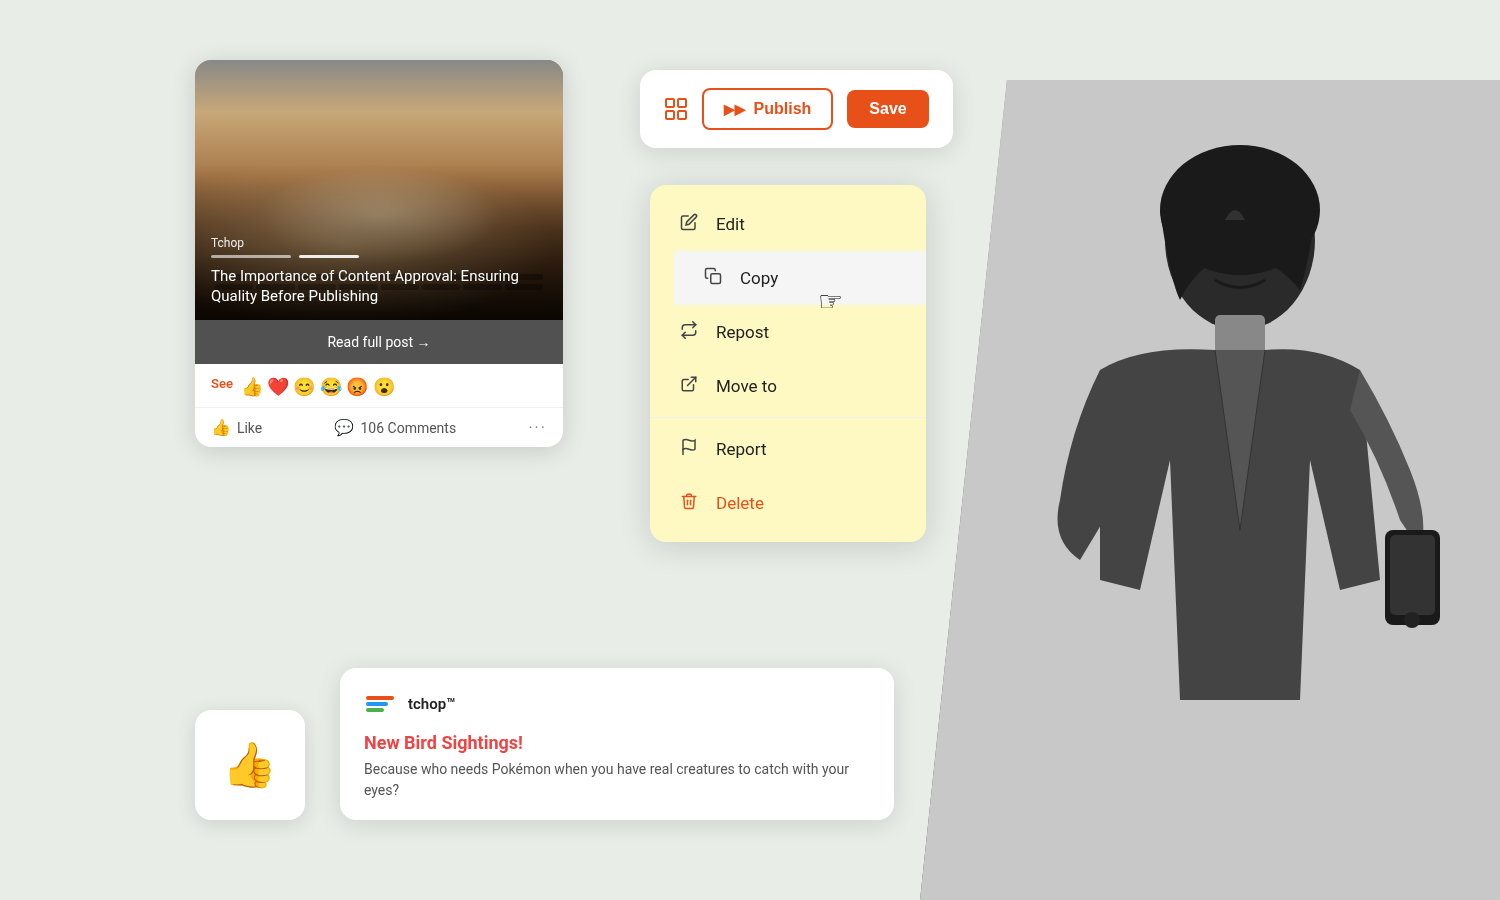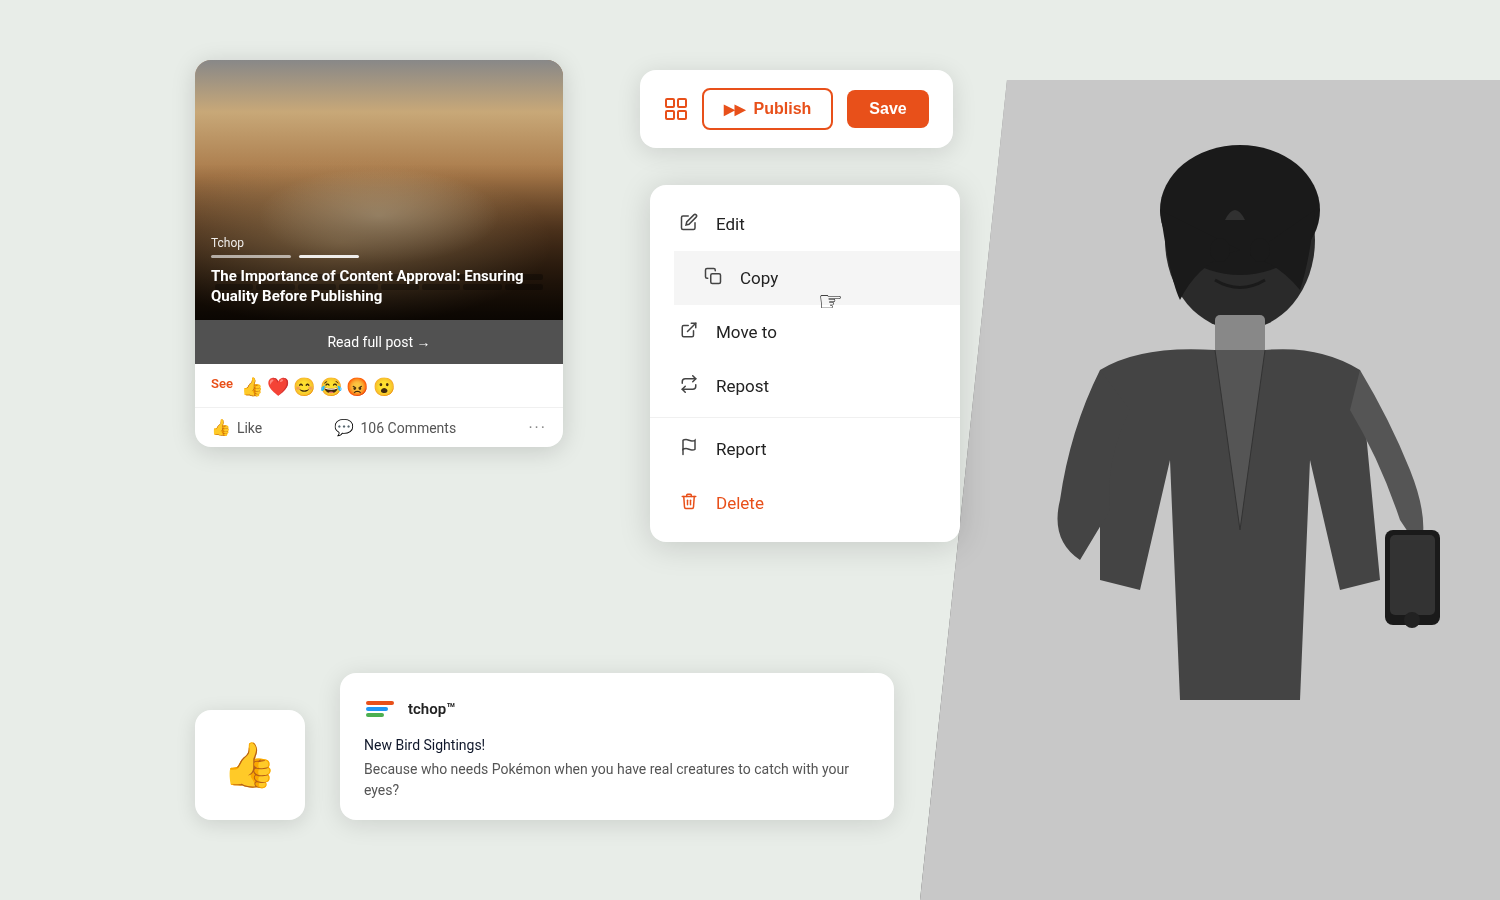--- a/index.html
+++ b/index.html
@@ -81,24 +81,24 @@
       font-size: 16px;
       font-weight: 600;
       cursor: pointer;
     }
 
     
     .context-menu {
       position: absolute;
       top: 185px;
       left: 650px;
-      background: #ffffff;
+      background: #fef9c3;
       border-radius: 16px;
       padding: 12px 0;
-      width: 310px;
+      width: 276px;
       box-shadow: 0 4px 32px rgba(0,0,0,0.15);
       z-index: 10;
     }
 
     .menu-item {
       display: flex;
       align-items: center;
       gap: 16px;
       padding: 16px 28px;
       cursor: pointer;
@@ -226,21 +226,21 @@
       border-radius: 2px;
       background: rgba(255,255,255,0.6);
     }
 
     .pb1 { width: 80px; }
     .pb2 { width: 60px; background: rgba(255,255,255,0.9) !important; }
 
     .post-title {
       color: white;
       font-size: 15px;
-      font-weight: 700;
+      font-weight: 400;
       line-height: 1.35;
     }
 
     .post-body {
       padding: 0;
       border-radius: 32px;
     }
 
     .read-full-post {
       display: flex;
@@ -347,23 +347,23 @@
     .tchop-bar-2 { background: #2196F3; width: 22px; }
     .tchop-bar-3 { background: #4CAF50; width: 18px; }
 
     .notif-username {
       font-size: 15px;
       font-weight: 600;
       color: #222;
     }
 
     .notif-title {
-      font-size: 14px;
-      font-weight: 400;
-      color: #0f172a;
+      font-size: 18px;
+      font-weight: 700;
+      color: #ef4444;
       margin-bottom: 6px;
     }
 
     .notif-body {
       font-size: 14px;
       color: #555;
       line-height: 1.45;
     }
 
     
@@ -433,38 +433,38 @@
         <path d="M5 15H4a2 2 0 0 1-2-2V4a2 2 0 0 1 2-2h9a2 2 0 0 1 2 2v1"></path>
       </svg>
     </span>
     <span>Copy</span>
   </div>
 
 
   <div class="menu-item">
     <span class="menu-item-icon">
       <svg width="18" height="18" viewBox="0 0 24 24" fill="none" stroke="#444" stroke-width="2" stroke-linecap="round">
-        <path d="M15 3h6v6"></path>
-        <path d="M10 14L21 3"></path>
-        <path d="M18 13v6a2 2 0 0 1-2 2H5a2 2 0 0 1-2-2V8a2 2 0 0 1 2-2h6"></path>
-      </svg>
-    </span>
-    <span>Move to</span>
-  </div>
-
-  <div class="menu-item">
-    <span class="menu-item-icon">
-      <svg width="18" height="18" viewBox="0 0 24 24" fill="none" stroke="#444" stroke-width="2" stroke-linecap="round">
         <polyline points="17 1 21 5 17 9"></polyline>
         <path d="M3 11V9a4 4 0 0 1 4-4h14"></path>
         <polyline points="7 23 3 19 7 15"></polyline>
         <path d="M21 13v2a4 4 0 0 1-4 4H3"></path>
       </svg>
     </span>
     <span>Repost</span>
+  </div>
+
+  <div class="menu-item">
+    <span class="menu-item-icon">
+      <svg width="18" height="18" viewBox="0 0 24 24" fill="none" stroke="#444" stroke-width="2" stroke-linecap="round">
+        <path d="M15 3h6v6"></path>
+        <path d="M10 14L21 3"></path>
+        <path d="M18 13v6a2 2 0 0 1-2 2H5a2 2 0 0 1-2-2V8a2 2 0 0 1 2-2h6"></path>
+      </svg>
+    </span>
+    <span>Move to</span>
   </div>
 
   <div class="menu-divider"></div>
 
   <div class="menu-item">
     <span class="menu-item-icon">
       <svg width="18" height="18" viewBox="0 0 24 24" fill="none" stroke="#444" stroke-width="2" stroke-linecap="round">
         <path d="M4 15s1-1 4-1 5 2 8 2 4-1 4-1V3s-1 1-4 1-5-2-8-2-4 1-4 1z"></path>
         <line x1="4" y1="22" x2="4" y2="15"></line>
       </svg>

